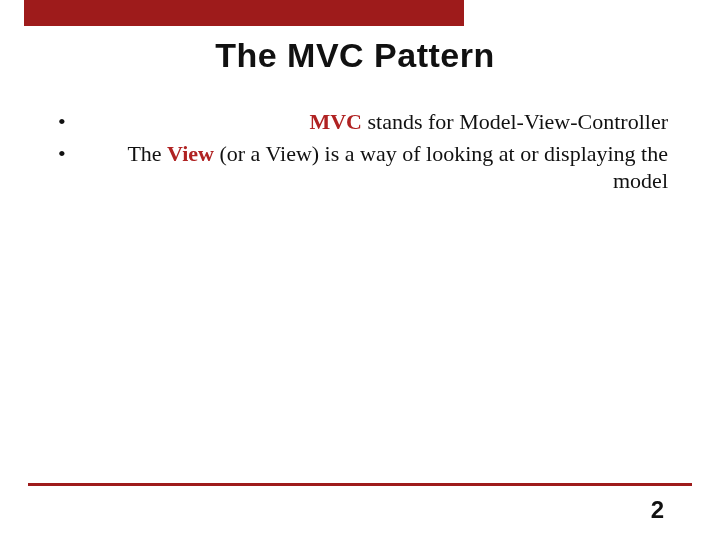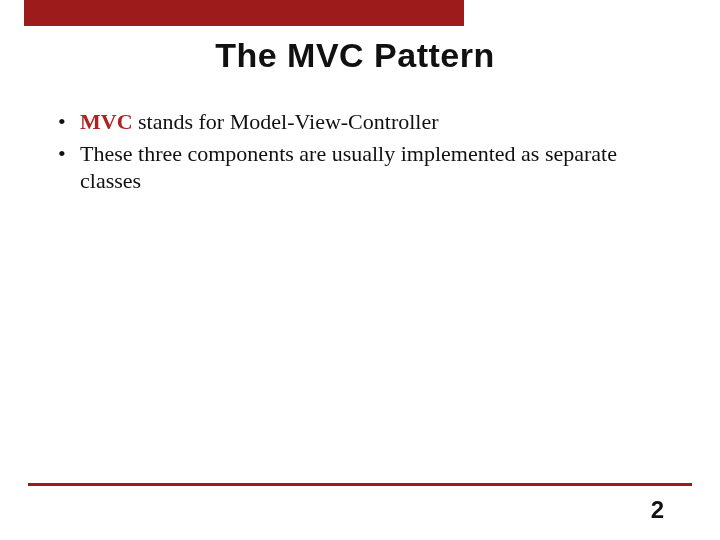--- a/index.html
+++ b/index.html
@@ -1,15 +1,15 @@
 <!DOCTYPE html>
 <html><head>
 <meta charset="utf-8">
 <style>
-  * { margin: 0; padding: 0; box-sizing: border-box; }
+  * { margin: 0; padding: 0; box-sizing: border-box; text-align: right; }
   html, body { width: 720px; height: 540px; }
   body {
     font-family: "Times New Roman", Times, serif;
     background: #ffffff;
     position: relative;
   }
   .top-bar {
     position: absolute;
     top: 0; left: 24px;
     width: 440px; height: 26px;
@@ -76,19 +76,19 @@
 <div class="top-bar"></div>
 
 <h1 class="title">The MVC Pattern</h1>
 
 <div class="content">
   <ul class="bullets">
     <li>
       <span></span><span class="kw">MVC</span><span> stands for Model-View-Controller</span>
     </li>
     <li>
-      <span></span><span class="kw"></span><span>These three components are usually implemented as separate classes</span>
+      <span>The </span><span class="kw">View</span><span> (or a View) is a way of looking at or displaying the model</span>
     </li>
   </ul>
 </div>
 
 <div class="hr"></div>
 <div class="pagenum">2</div>
 
 </body></html>

